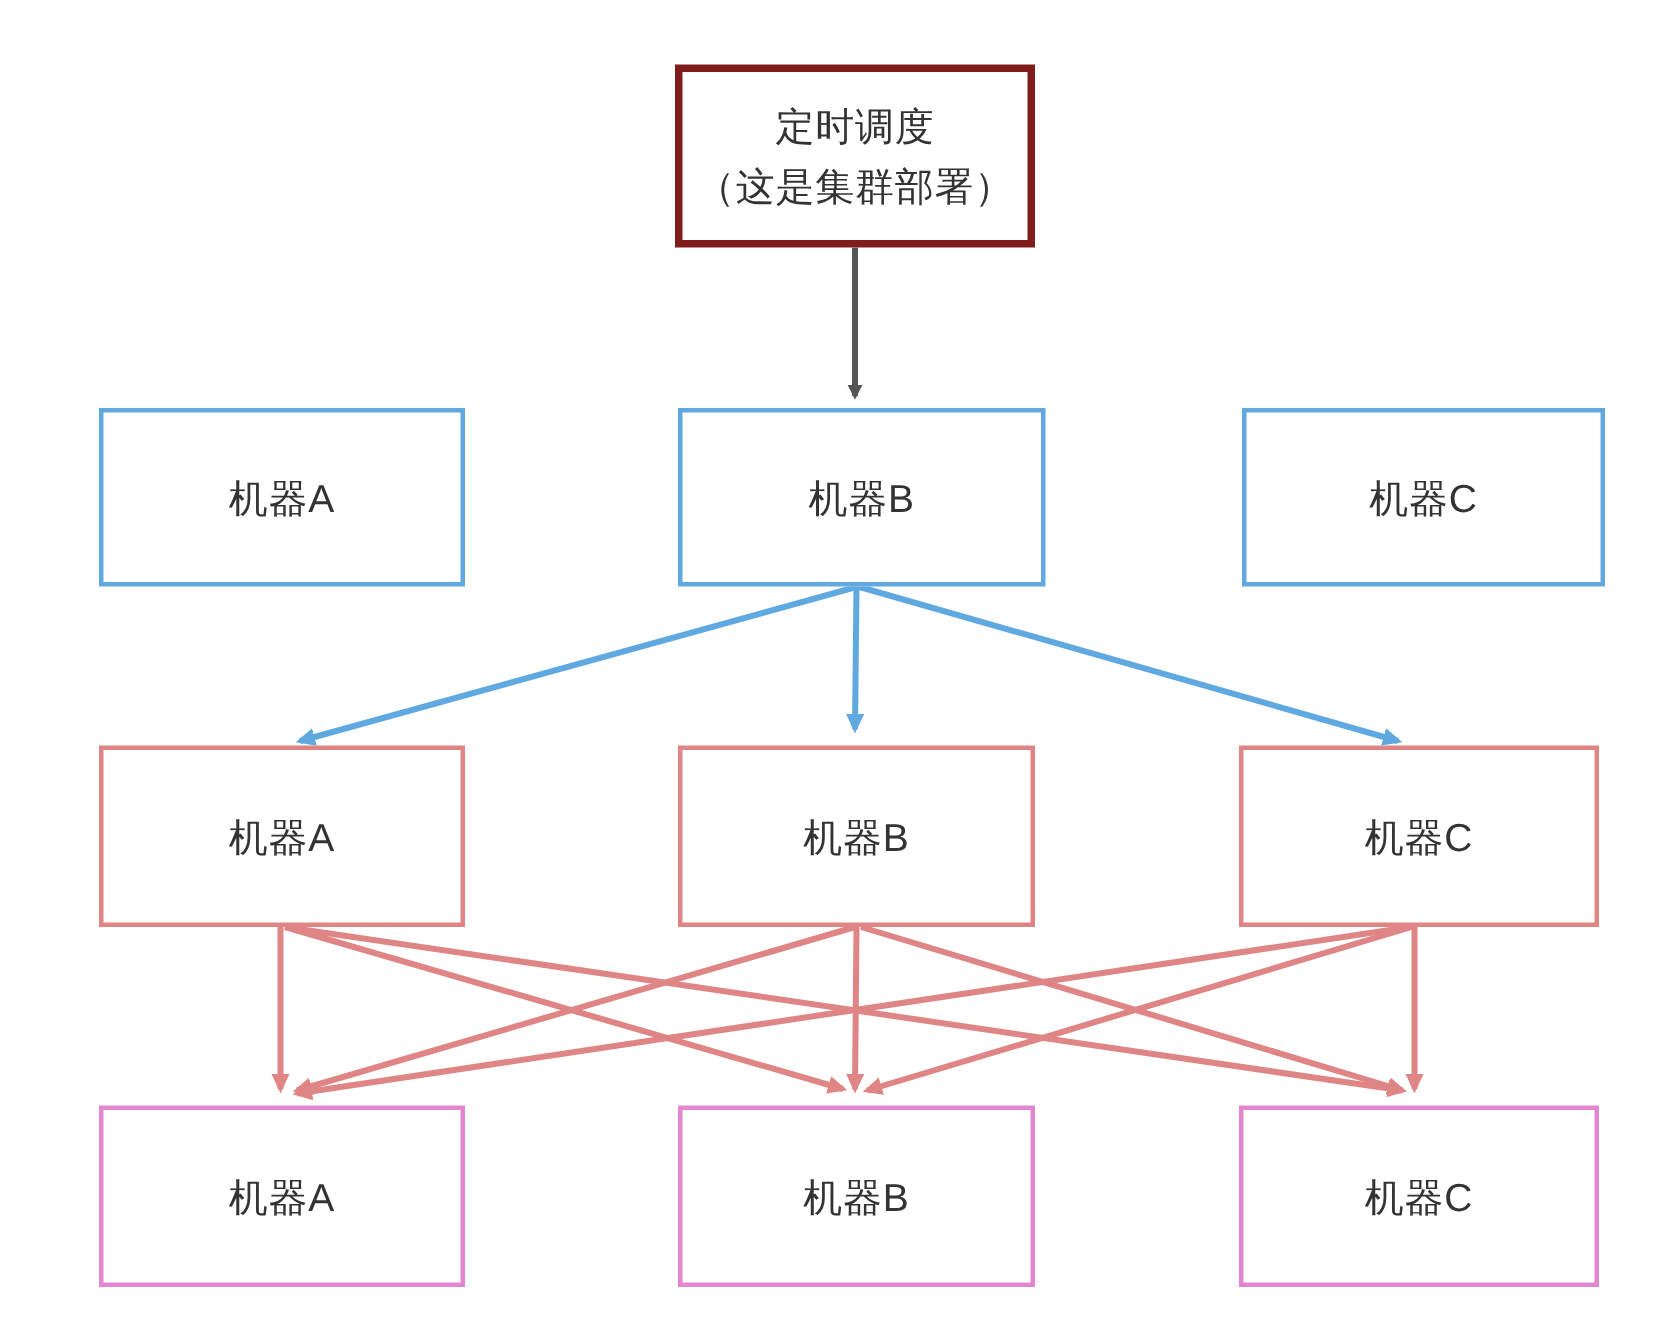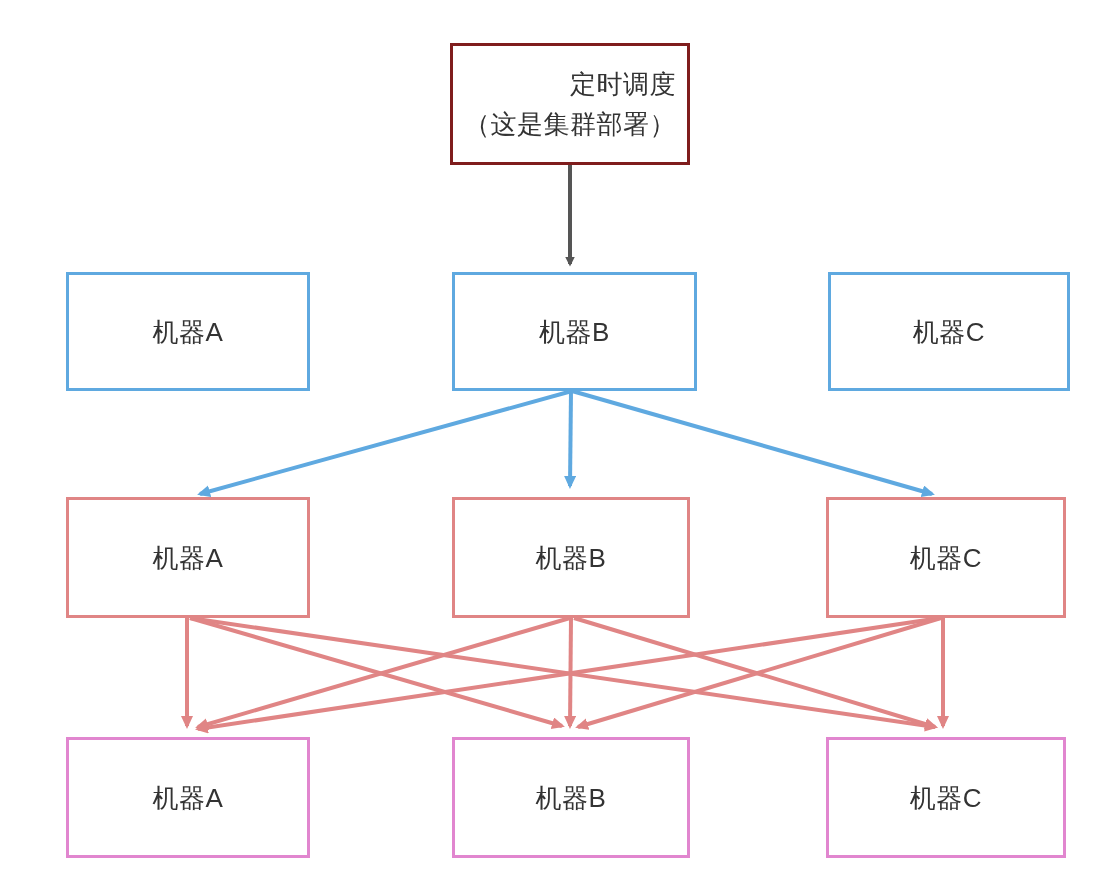--- a/index.html
+++ b/index.html
@@ -35,22 +35,21 @@
     text-align: center;
   }
   .node-label {
     color: #333333;
     font-size: 26px;
     line-height: 40px;
     letter-spacing: 0.5px;
     white-space: pre-line;
   }
   .node.scheduler {
-    border: 3px solid #7f1d1d;
-    text-align: right;
+    border: 5px solid #7f1d1d;
   }
   .node.tier-blue {
     border: 3px solid #5fa9e0;
   }
   .node.tier-red {
     border: 3px solid #e08585;
   }
   .node.tier-pink {
     border: 3px solid #e186cf;
   }

